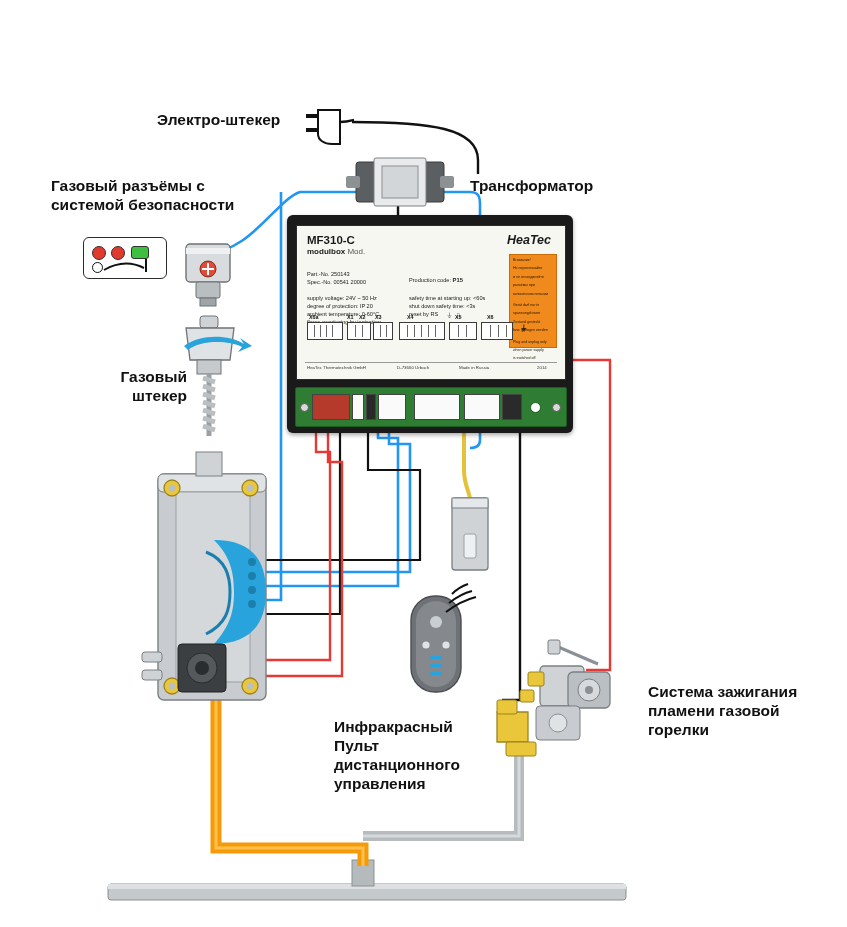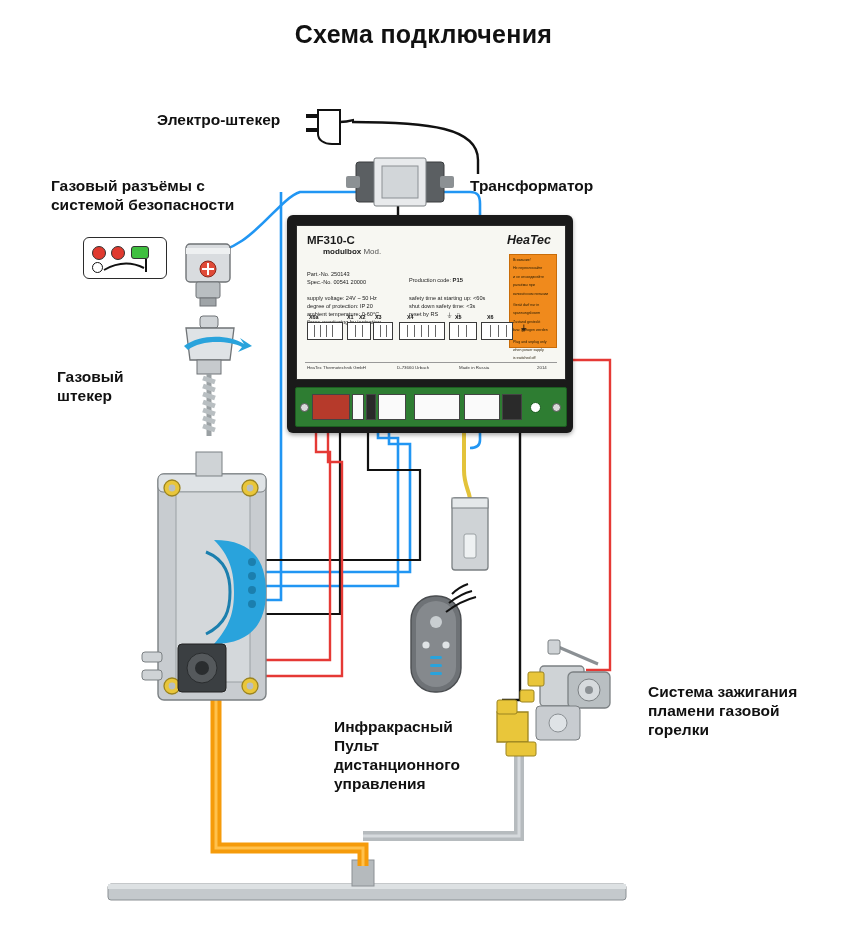--- a/index.html
+++ b/index.html
@@ -80,21 +80,21 @@
     color: #1a1a1a;
   }
   .model {
     left: 10px; top: 8px;
     font-size: 11.5px; font-weight: bold;
   }
   .modulbox {
     left: 10px; top: 21px;
     font-size: 8px; color:#555;
   }
-  .modulbox b { color:#1a1a1a;margin-left:16px; }
+  .modulbox b { color:#1a1a1a; }
   .brand {
     right: 14px; top: 7px;
     font-size: 12.5px; font-weight: bold; font-style: italic;
   }
   .tiny { font-size: 5.6px; line-height: 1.45; color:#222; }
   .tiny b { font-size:5.8px; }
   .orange-note {
     position: absolute;
     right: 8px; top: 28px;
     width: 46px; height: 92px;
@@ -169,21 +169,20 @@
   }
 
   
   .nowrap { white-space: nowrap; }
 </style>
 </head>
 <body>
 
 <div id="scheme">
 
-  <div class="title">Схема подключения</div>
 
   <svg class="layer" viewBox="0 0 847 927">
 
     <g>
       <rect x="108" y="884" width="518" height="16" rx="3" fill="#c4c9cc" stroke="#8b9094" stroke-width="1"></rect>
       <rect x="108" y="884" width="518" height="5" fill="#dde1e3"></rect>
       <rect x="352" y="860" width="22" height="26" fill="#b5babd" stroke="#8b9094"></rect>
     </g>
 
     <g fill="none" stroke="#f59b0b" stroke-width="11" stroke-linecap="butt">
@@ -485,21 +484,21 @@
       <path d="M20 32 C 34 24, 48 24, 60 30" fill="none" stroke="#111" stroke-width="2"></path>
     </svg>
   </div>
 
   <div class="lbl nowrap" style="left:157px; top:111px;">Электро-штекер</div>
   <div class="lbl nowrap" style="left:470px; top:177px;">Трансформатор</div>
 
   <div class="lbl" style="left:51px; top:177px; width:225px; white-space:pre-line;">Газовый разъёмы с
 системой безопасности</div>
 
-  <div class="lbl" style="left:57px; top:368px; width:130px; white-space:pre-line;">Газовый
+  <div class="lbl" style="left:57px; top:368px; width:130px; white-space:pre-line;text-align:right;">Газовый
 штекер</div>
 
 
   <div class="lbl" style="left:334px; top:702px; width:175px; white-space:pre-line;margin-top:16px;">Инфракрасный
 Пульт
 дистанционного
 управления</div>
 
   <div class="lbl" style="left:648px; top:683px; width:190px; white-space:pre-line;">Система зажигания
 пламени газовой

